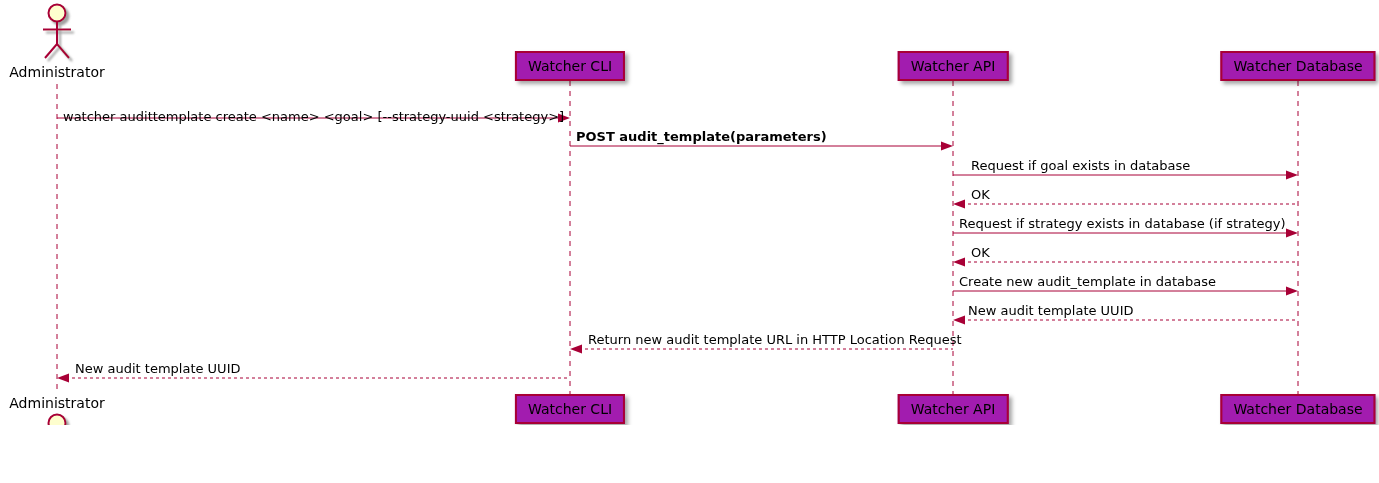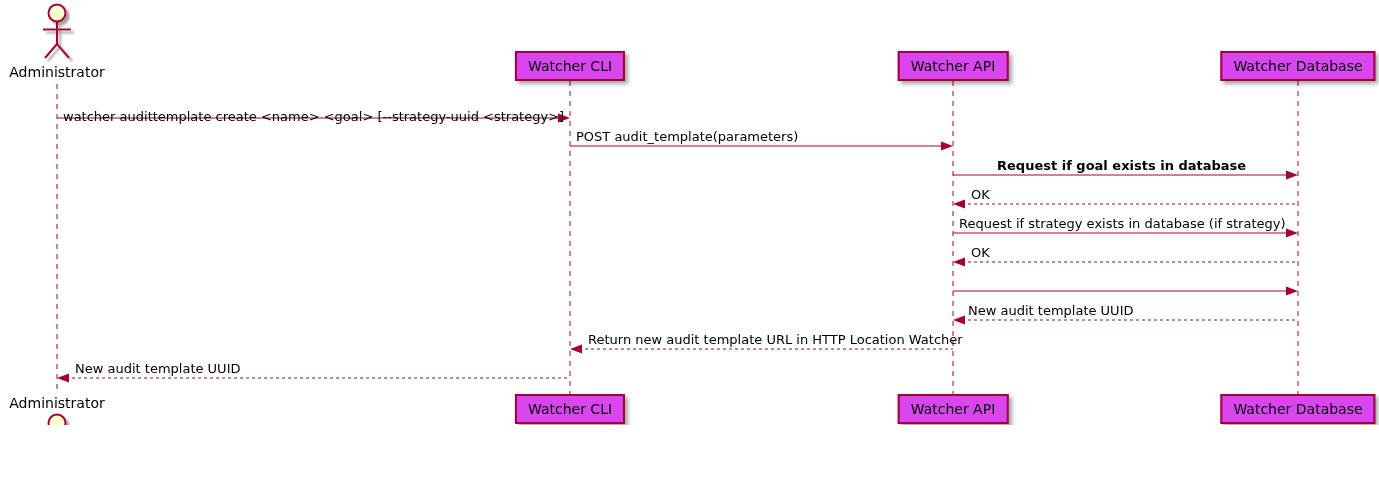--- a/index.html
+++ b/index.html
@@ -9,21 +9,21 @@
     height: 425px;
     background: #ffffff;
     font-family: "DejaVu Sans", "Liberation Sans", sans-serif;
     color: #000000;
     overflow: hidden;
   }
   .layer { position: absolute; left: 0; top: 0; }
   .pbox {
     position: absolute;
     transform: translateX(-50%);
-    background: #d946ef;
+    background: #a21caf;
     border: 2px solid #A80036;
     padding: 4px 11px;
     font-size: 14px;
     line-height: 18px;
     white-space: nowrap;
     box-shadow: 3px 3px 4px rgba(0,0,0,0.35);
     z-index: 2;
   }
   .actor-label {
     position: absolute;
@@ -130,22 +130,23 @@
 
   <div class="pbox" style="left:570px; top:51px;">Watcher CLI</div>
   <div class="pbox" style="left:953px; top:51px;">Watcher API</div>
   <div class="pbox" style="left:1298px; top:51px;">Watcher Database</div>
 
   <div class="pbox" style="left:570px; top:394px;">Watcher CLI</div>
   <div class="pbox" style="left:953px; top:394px;">Watcher API</div>
   <div class="pbox" style="left:1298px; top:394px;">Watcher Database</div>
 
   <div class="msg" style="left:63px;  top:101px;margin-top:8px;">watcher audittemplate create &lt;name&gt; &lt;goal&gt; [--strategy-uuid &lt;strategy&gt;]</div>
-  <div class="msg" style="left:576px; top:129px;">POST audit_template(parameters)</div>
-  <div class="msg" style="left:997px; top:158px;font-weight:bold;">Request if goal exists in database</div>
+  <div class="msg" style="left:576px; top:129px;font-weight:bold;">POST audit_template(parameters)</div>
+  <div class="msg" style="left:971px; top:158px;">Request if goal exists in database</div>
   <div class="msg" style="left:971px; top:187px;">OK</div>
   <div class="msg" style="left:959px; top:216px;">Request if strategy exists in database (if strategy)</div>
   <div class="msg" style="left:971px; top:245px;">OK</div>
+  <div class="msg" style="left:959px; top:274px;">Create new audit_template in database</div>
   <div class="msg" style="left:968px; top:303px;">New audit template UUID</div>
-  <div class="msg" style="left:588px; top:332px;">Return new audit template URL in HTTP Location Watcher</div>
+  <div class="msg" style="left:588px; top:332px;">Return new audit template URL in HTTP Location Request</div>
   <div class="msg" style="left:75px;  top:361px;">New audit template UUID</div>
 
 </div>
 
 </body></html>

